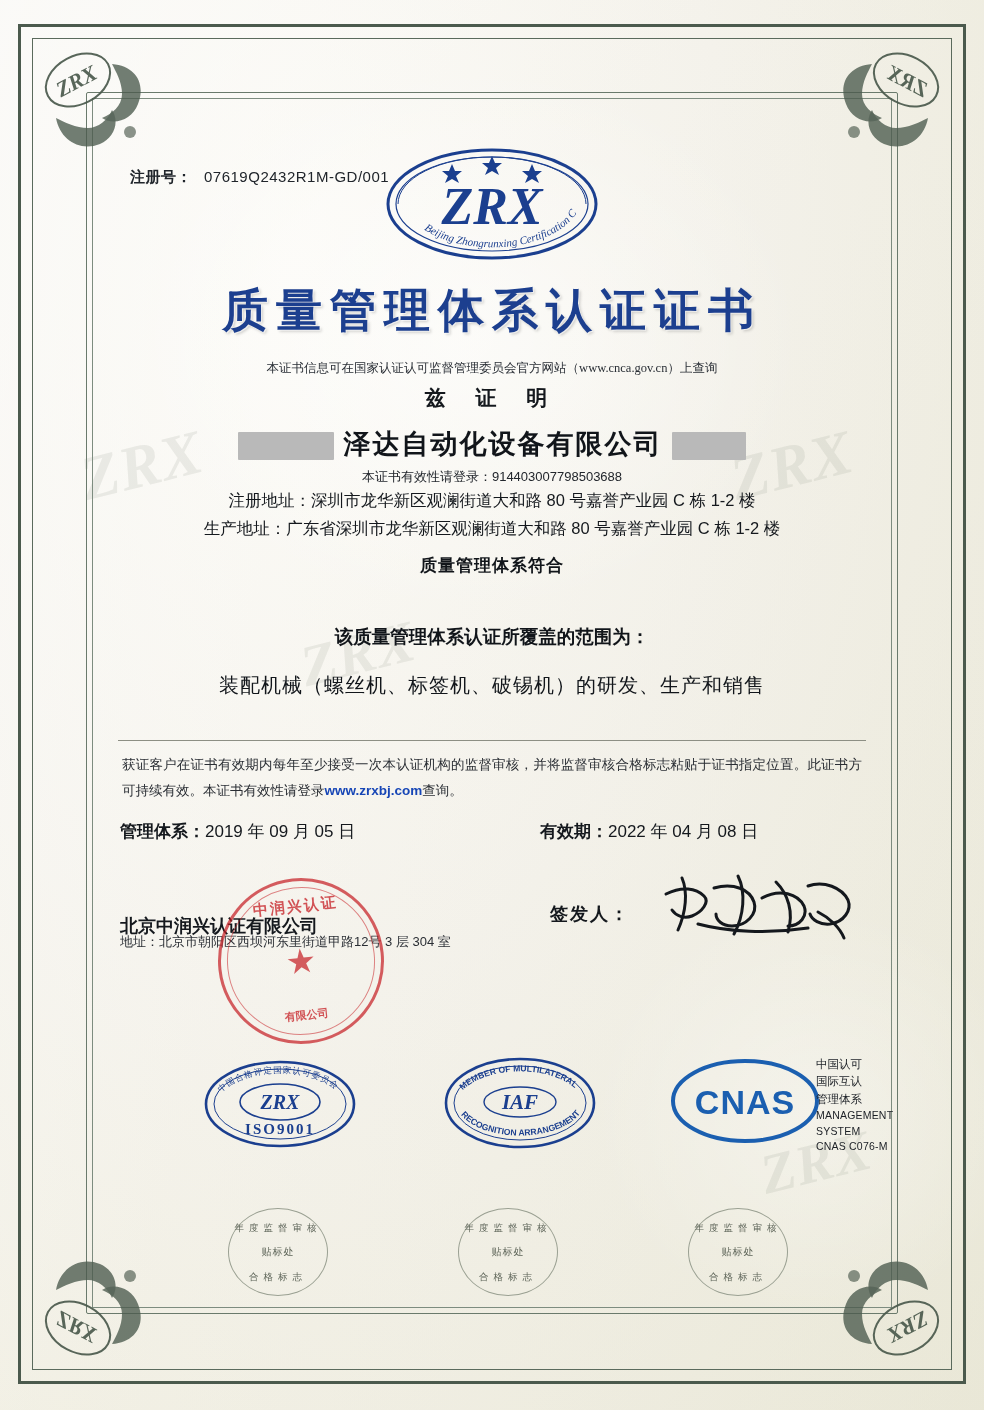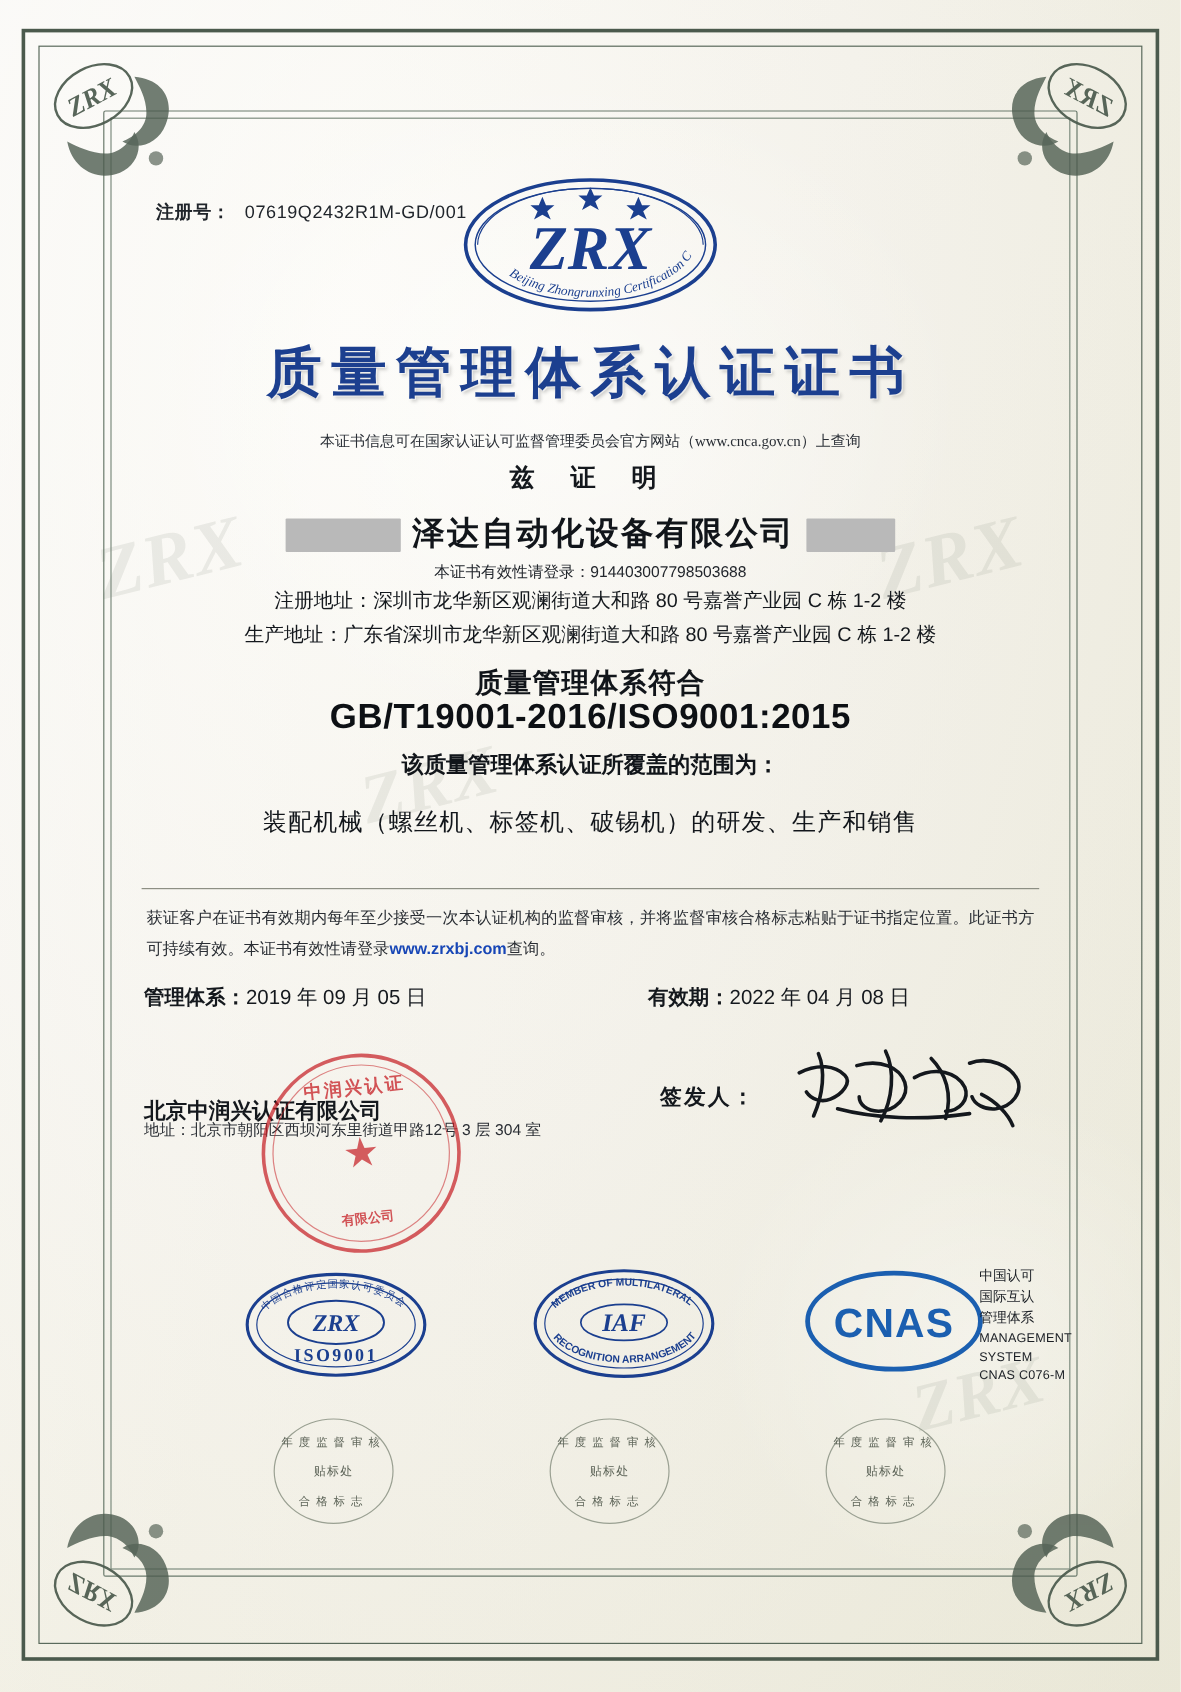--- a/index.html
+++ b/index.html
@@ -215,21 +215,21 @@
     text-align: center;
     font-size: 16.5px;
     color: #14181d;
   }
 
   .conform {
     position: absolute;
     left: 0; right: 0;
     top: 434px;
     text-align: center;
-    font-size: 23px;
+    font-size: 17px;
     font-weight: bold;
     color: #11151a;
     letter-spacing: 1px;
   }
   .standard {
     position: absolute;
     left: 0; right: 0;
     top: 462px;
     text-align: center;
     font-size: 29px;
@@ -397,21 +397,21 @@
     font-size: 11.5px;
     line-height: 1.5;
     color: #1b1f25;
   }
   .cnas-text .en { font-size: 10.5px; letter-spacing: 0.2px; }
 
   
   .stickers {
     position: absolute;
     left: 0; right: 0;
-    top: 1062px;
+    top: 1088px;
     height: 100px;
   }
   .sticker {
     position: absolute;
     width: 98px;
     height: 86px;
     border: 1px solid #9aa092;
     border-radius: 50%;
     color: #5d6458;
     font-size: 10px;
@@ -528,21 +528,20 @@
       <span class="redact" style="width:96px;height:28px;"></span>
       <span>泽达自动化设备有限公司</span>
       <span class="redact" style="width:74px;height:28px;"></span>
     </div>
 
     <div class="credit-code">本证书有效性请登录：914403007798503688</div>
     <div class="addr1">注册地址：深圳市龙华新区观澜街道大和路 80 号嘉誉产业园 C 栋 1-2 楼</div>
     <div class="addr2">生产地址：广东省深圳市龙华新区观澜街道大和路 80 号嘉誉产业园 C 栋 1-2 楼</div>
 
     <div class="conform">质量管理体系符合</div>
-    <div class="standard">GB/T19001-2016/ISO9001:2015</div>
     <div class="scope-label">该质量管理体系认证所覆盖的范围为：</div>
     <div class="scope-text">装配机械（螺丝机、标签机、破锡机）的研发、生产和销售</div>
 
     <div class="divider"></div>
 
     <div class="note">
       <span>获证客户在证书有效期内每年至少接受一次本认证机构的监督审核，并将监督审核合格标志粘贴于证书指定位置。此证书方可持续有效。本证书有效性请登录</span><span class="url">www.zrxbj.com</span><span>查询。</span>
     </div>
 
     <div class="issue-date">

